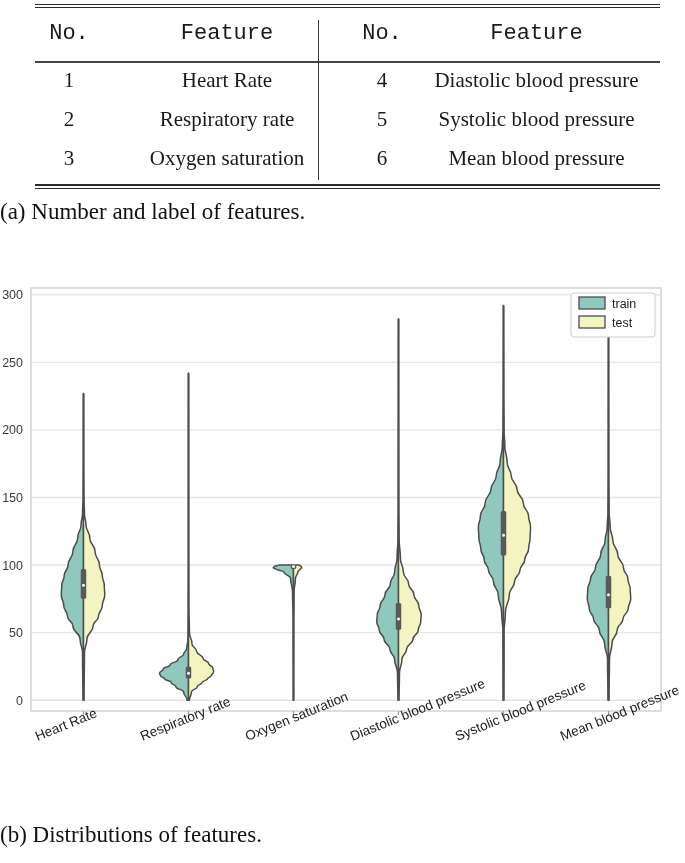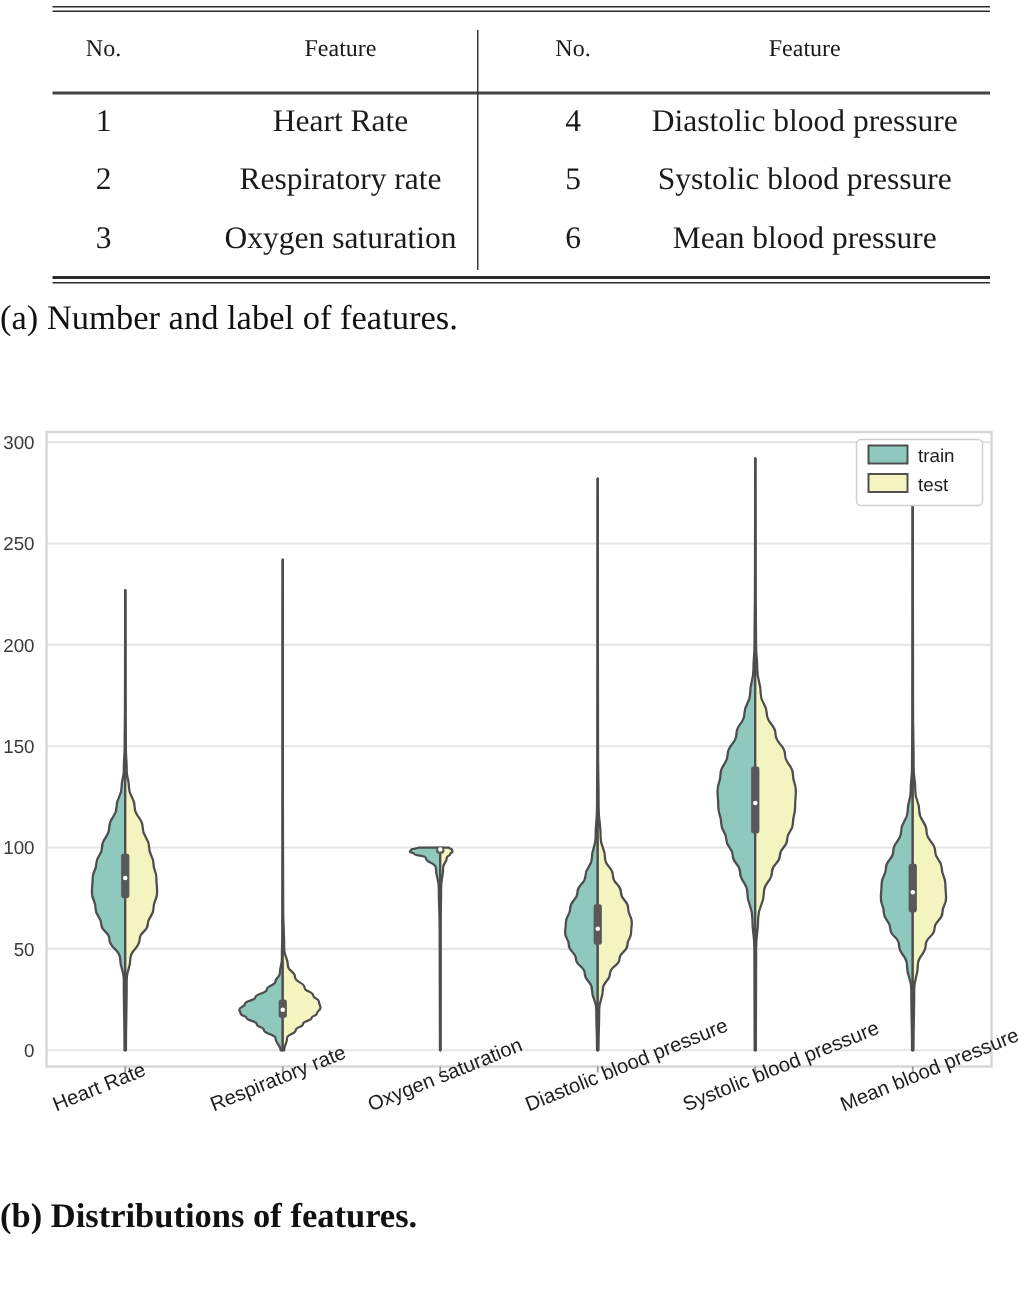--- a/index.html
+++ b/index.html
@@ -10,31 +10,31 @@
   #table-figure{position:absolute;left:0;top:0;width:685px;height:243px;}
   table.feat{position:absolute;left:35px;top:5px;width:625px;border-collapse:collapse;}
   table.feat td,table.feat th{font-weight:normal;text-align:center;padding:0;}
   .rule-top{position:absolute;left:35px;top:4px;width:625px;height:1px;background:#2b2b2b;}
   .rule-top2{position:absolute;left:35px;top:7px;width:625px;height:1px;background:#2b2b2b;}
   .rule-mid{position:absolute;left:35px;top:61px;width:625px;height:1.6px;background:#454545;}
   .rule-bot{position:absolute;left:35px;top:184px;width:625px;height:1.6px;background:#2b2b2b;}
   .rule-bot2{position:absolute;left:35px;top:188px;width:625px;height:1px;background:#2b2b2b;}
   .vsep{position:absolute;left:318px;top:20px;width:1.4px;height:160px;background:#3a3a3a;}
 
-  .hdr-row td{font-size:16px;height:56px;vertical-align:middle;}
+  .hdr-row td{font-size:22px;height:56px;vertical-align:middle;font-family:Liberation Mono, monospace;}
   .body-row td{font-size:21px;height:39px;vertical-align:middle;}
   .col-no{width:68px;}
   .col-feat-l{width:248px;}
   .col-no2{width:62px;}
   .col-feat-r{width:247px;}
 
   .caption{position:absolute;width:685px;text-align:left;font-size:23px;
            font-family:"Liberation Serif",serif;color:#111;}
   #caption-a{top:199px;}
-  #caption-b{top:798px;font-weight:bold;}
+  #caption-b{top:822px;}
 
   
   #chart-figure{position:absolute;left:0;top:255px;width:685px;height:560px;}
   #violin-svg{display:block;}
   .ytick{font-family:"Liberation Sans",sans-serif;font-size:12.5px;fill:#3b3b3b;}
   .xtick{font-family:"Liberation Sans",sans-serif;font-size:13.5px;fill:#1d1d1d;}
   .legtxt{font-family:"Liberation Sans",sans-serif;font-size:12.5px;fill:#1d1d1d;}
 </style>
 </head>
 <body>

